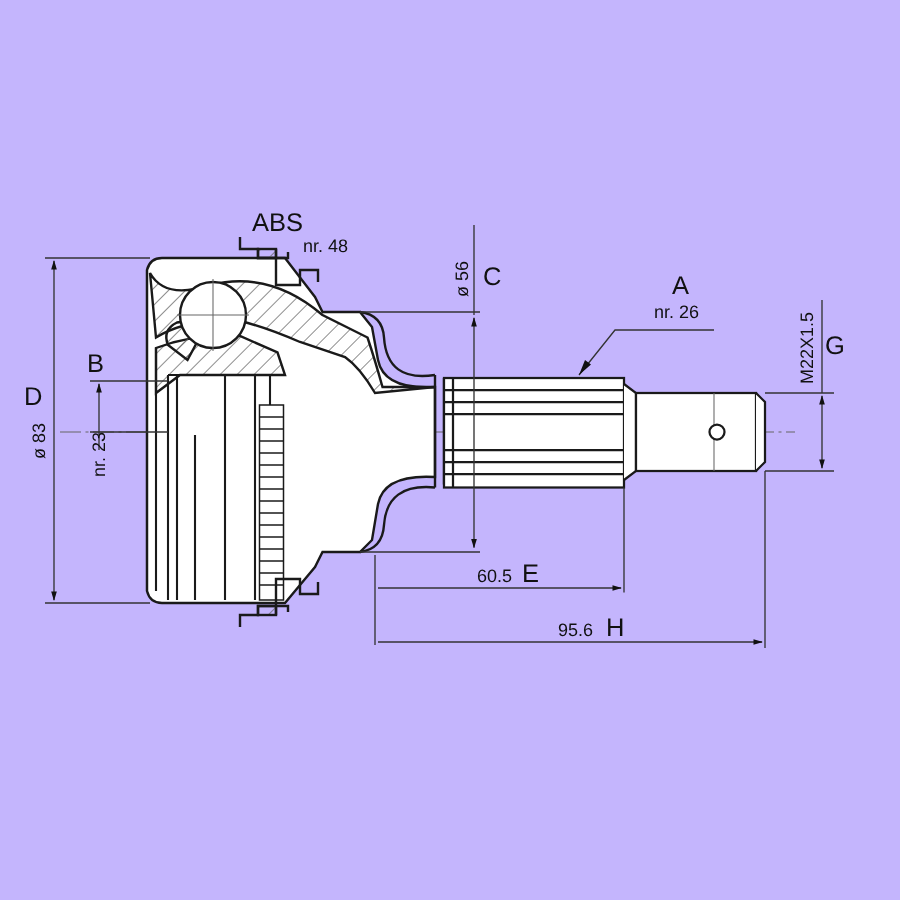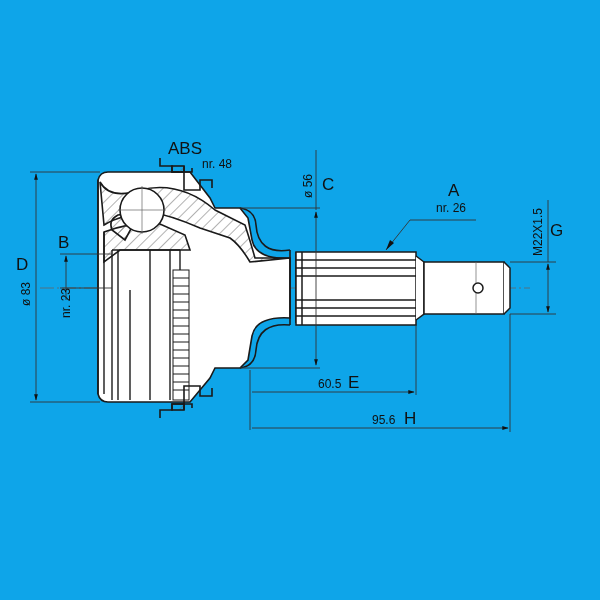--- a/index.html
+++ b/index.html
@@ -1,16 +1,16 @@
 <!DOCTYPE html>
 <html><head>
 <meta charset="utf-8">
 <style>
   html, body { margin: 0; padding: 0; background: #ffffff; }
-  #canvas { position: relative; width: 600px; height: 600px; background: #0ea5e9; overflow: hidden; }
+  #canvas { position: relative; width: 600px; height: 600px; background: #c4b5fd; overflow: hidden; }
   svg { position: absolute; left: 0; top: 0; }
   .lbl { font-family: "Liberation Sans", sans-serif; fill: #111; }
   .big { font-size: 17px; }
   .sm { font-size: 12px; }
 </style>
 </head>
 <body>
 
 <div id="canvas">
 <svg width="600" height="600" viewBox="0 0 600 600">

